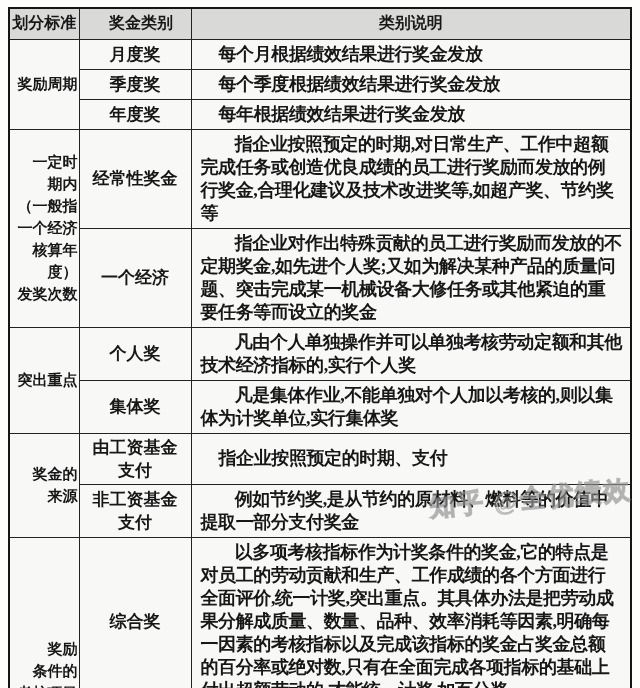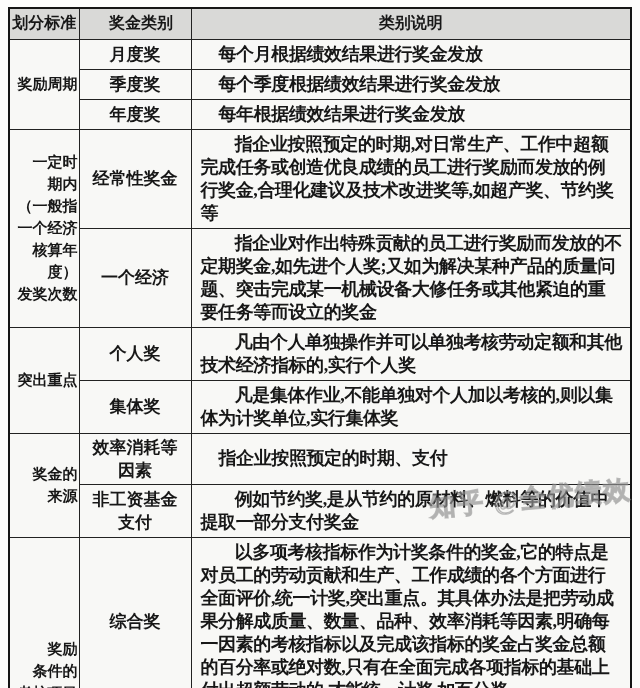--- a/index.html
+++ b/index.html
@@ -128,21 +128,21 @@
         <td class="description-cell">凡由个人单独操作并可以单独考核劳动定额和其他技术经济指标的,实行个人奖</td>
       </tr>
       <tr>
         <td class="category-cell">集体奖</td>
         <td class="description-cell">凡是集体作业,不能单独对个人加以考核的,则以集体为计奖单位,实行集体奖</td>
       </tr>
 
       <tr class="single-line">
         <td class="standard-cell" rowspan="2">奖金的
 来源</td>
-        <td class="category-cell">效率消耗等因素</td>
+        <td class="category-cell">由工资基金支付</td>
         <td class="description-cell short">指企业按照预定的时期、支付</td>
       </tr>
       <tr>
         <td class="category-cell">非工资基金支付</td>
         <td class="description-cell">例如节约奖,是从节约的原材料、燃料等的价值中提取一部分支付奖金</td>
       </tr>
 
       <tr>
         <td class="standard-cell" rowspan="2">奖励
 条件的

